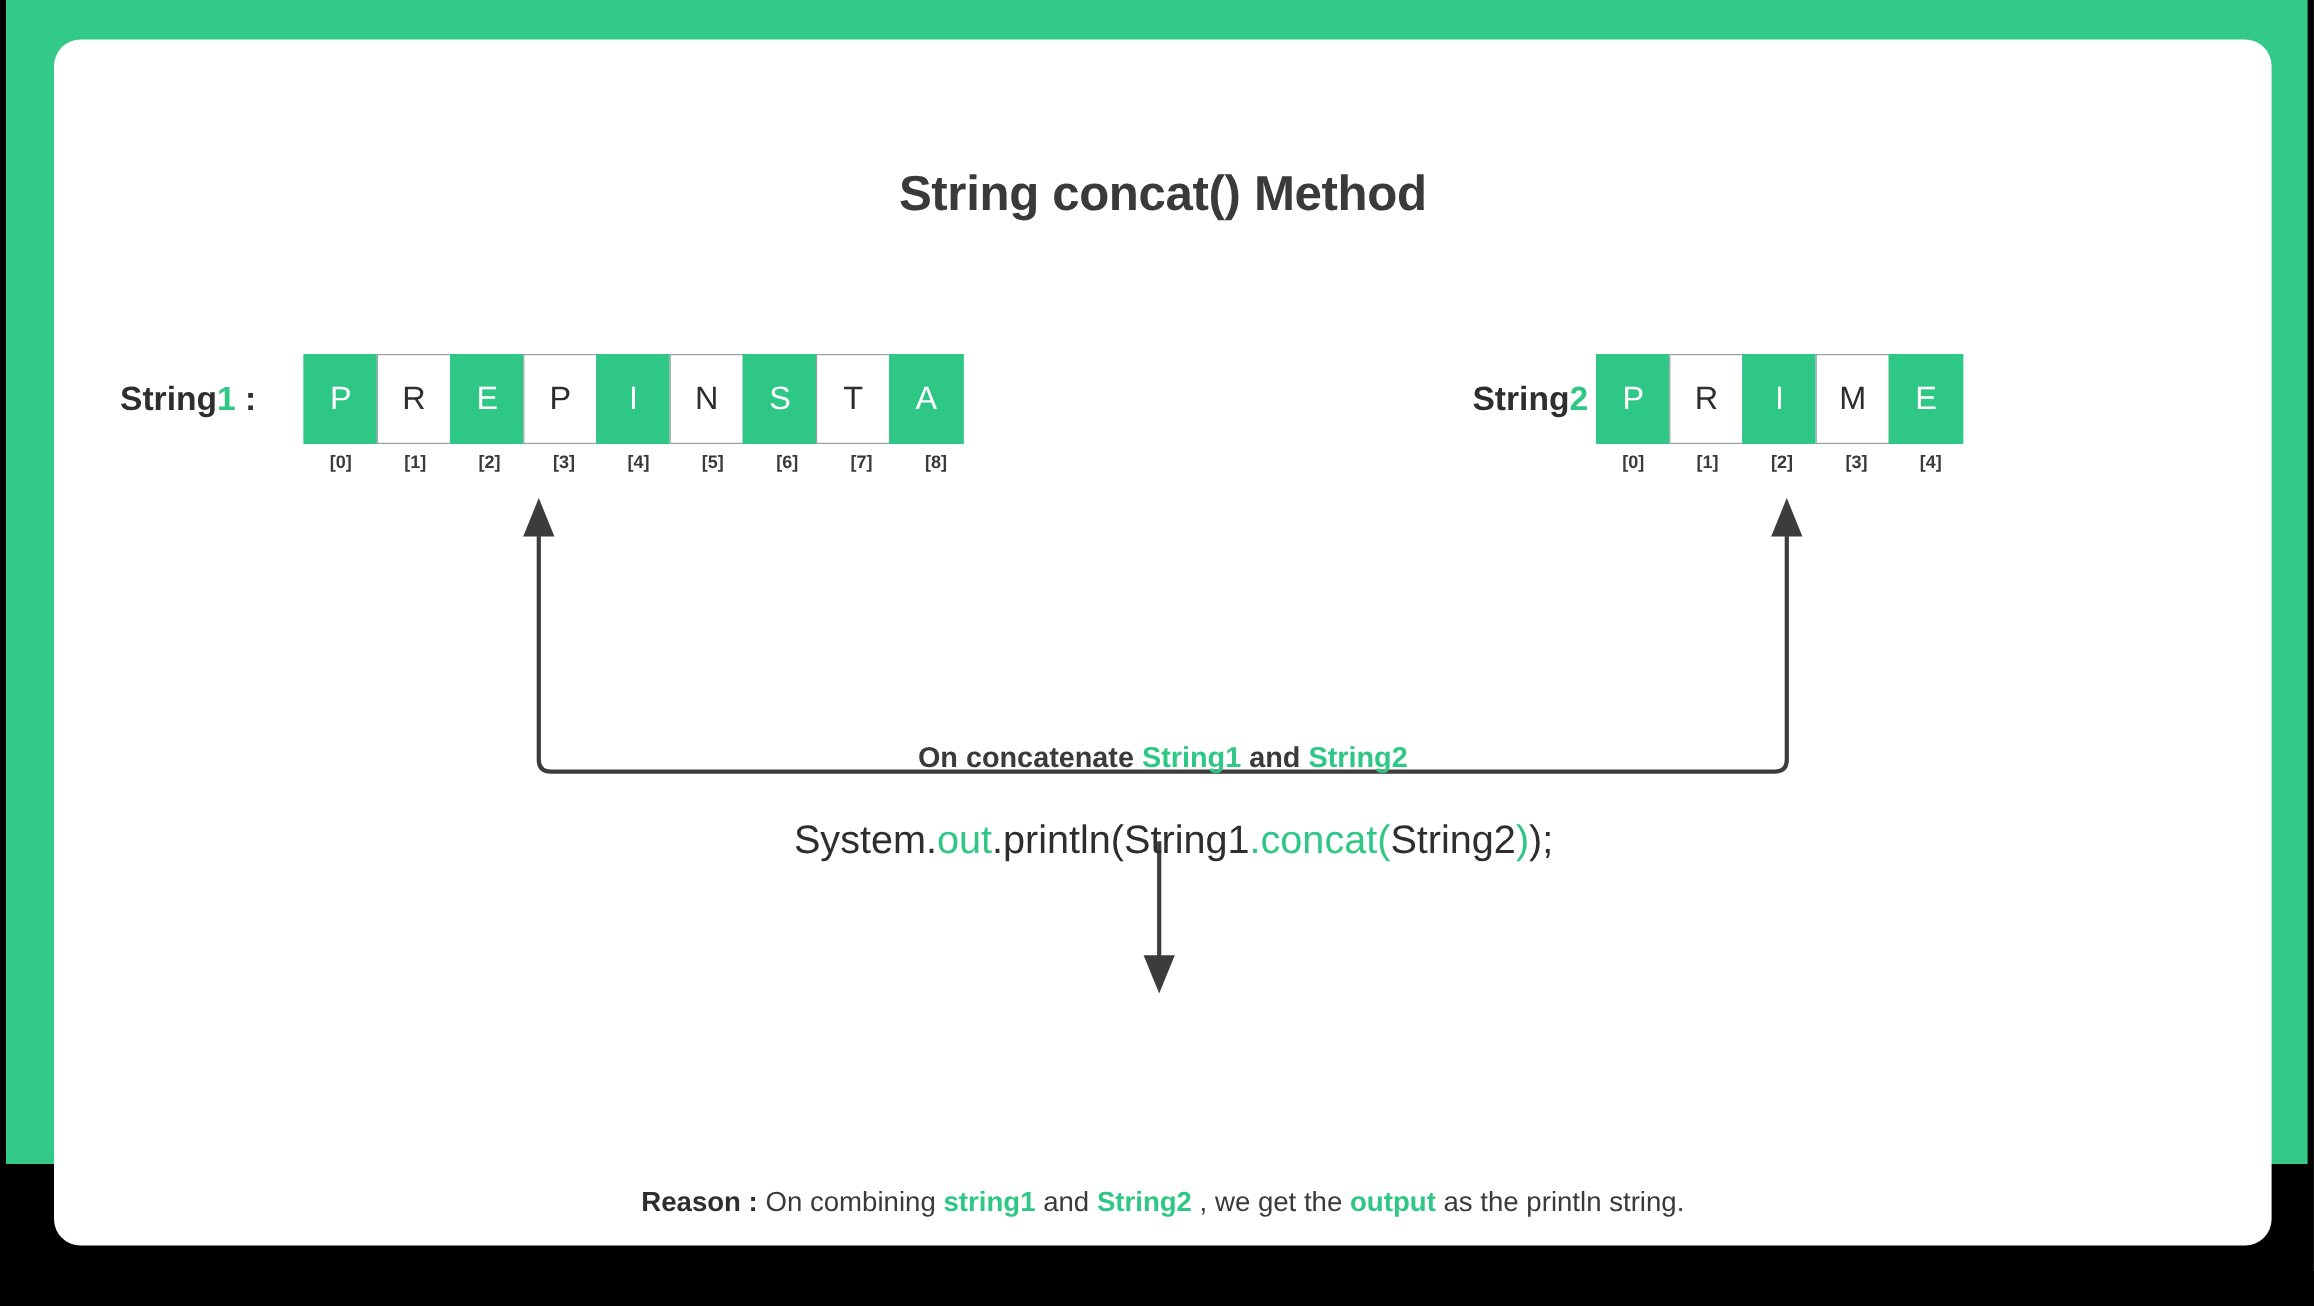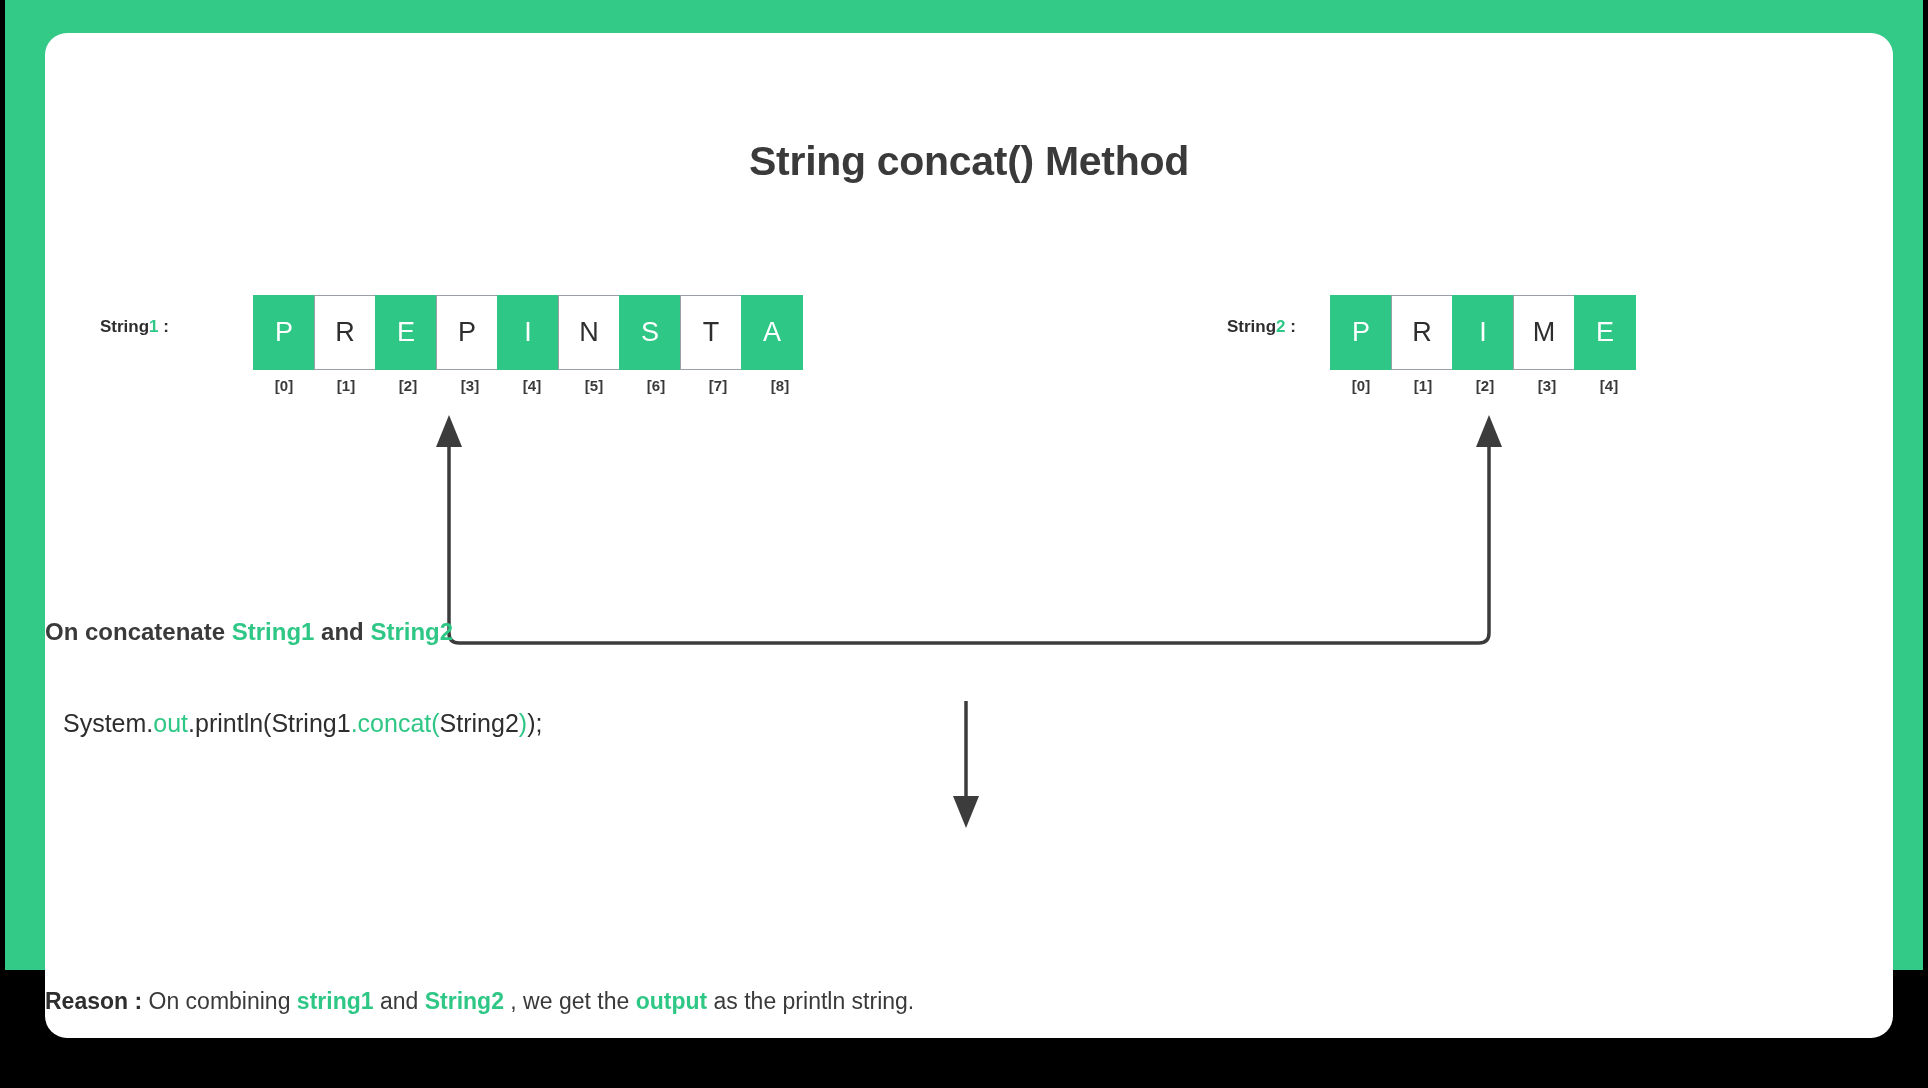--- a/index.html
+++ b/index.html
@@ -38,21 +38,21 @@
     font-weight: bold;
     color: #3A3A3A;
     letter-spacing: -0.3px;
   }
 
   
   .string-row { position: absolute; }
   .string-label {
     position: absolute;
     top: 0;
-    font-size: 17px;
+    font-size: 28px;
     font-weight: bold;
     color: #2E2E2E;
     white-space: nowrap;
   }
   .string-label .num { color: #2FC785; }
   .cells { position: absolute; top: 0; display: flex; }
   .cell {
     width: 62px; height: 75px;
     border: 1px solid #9AA0A6;
     margin-left: -1px;
@@ -77,25 +77,26 @@
     position: absolute;
     left: 0; top: 0;
     width: 1848px; height: 1005px;
     pointer-events: none;
   }
 
   
   .mid-text {
     position: absolute;
     width: 1848px;
+    text-align: center;
     white-space: nowrap;
   }
   #concat-line { top: 585px; font-size: 24px; font-weight: bold; color: #3A3A3A; }
   #concat-line .g { color: #2FC785; }
-  #code-line { top: 676px; font-size: 25px; color: #2E2E2E; padding-left: 18px; }
+  #code-line { top: 648px; font-size: 33px; color: #2E2E2E; padding-left: 18px; }
   #code-line .g { color: #2FC785; }
   #output-line { top: 830px; font-size: 26px; font-weight: bold; color: #3A3A3A; }
   #output-line .g { color: #3ECB8D; font-weight: normal; font-size: 27px; }
   #reason-line { top: 955px; font-size: 23px; color: #3A3A3A; }
   #reason-line .lbl { font-weight: bold; color: #2E2E2E; }
   #reason-line .g { color: #2FC785; font-weight: bold; }
 </style>
 </head>
 <body>
 

